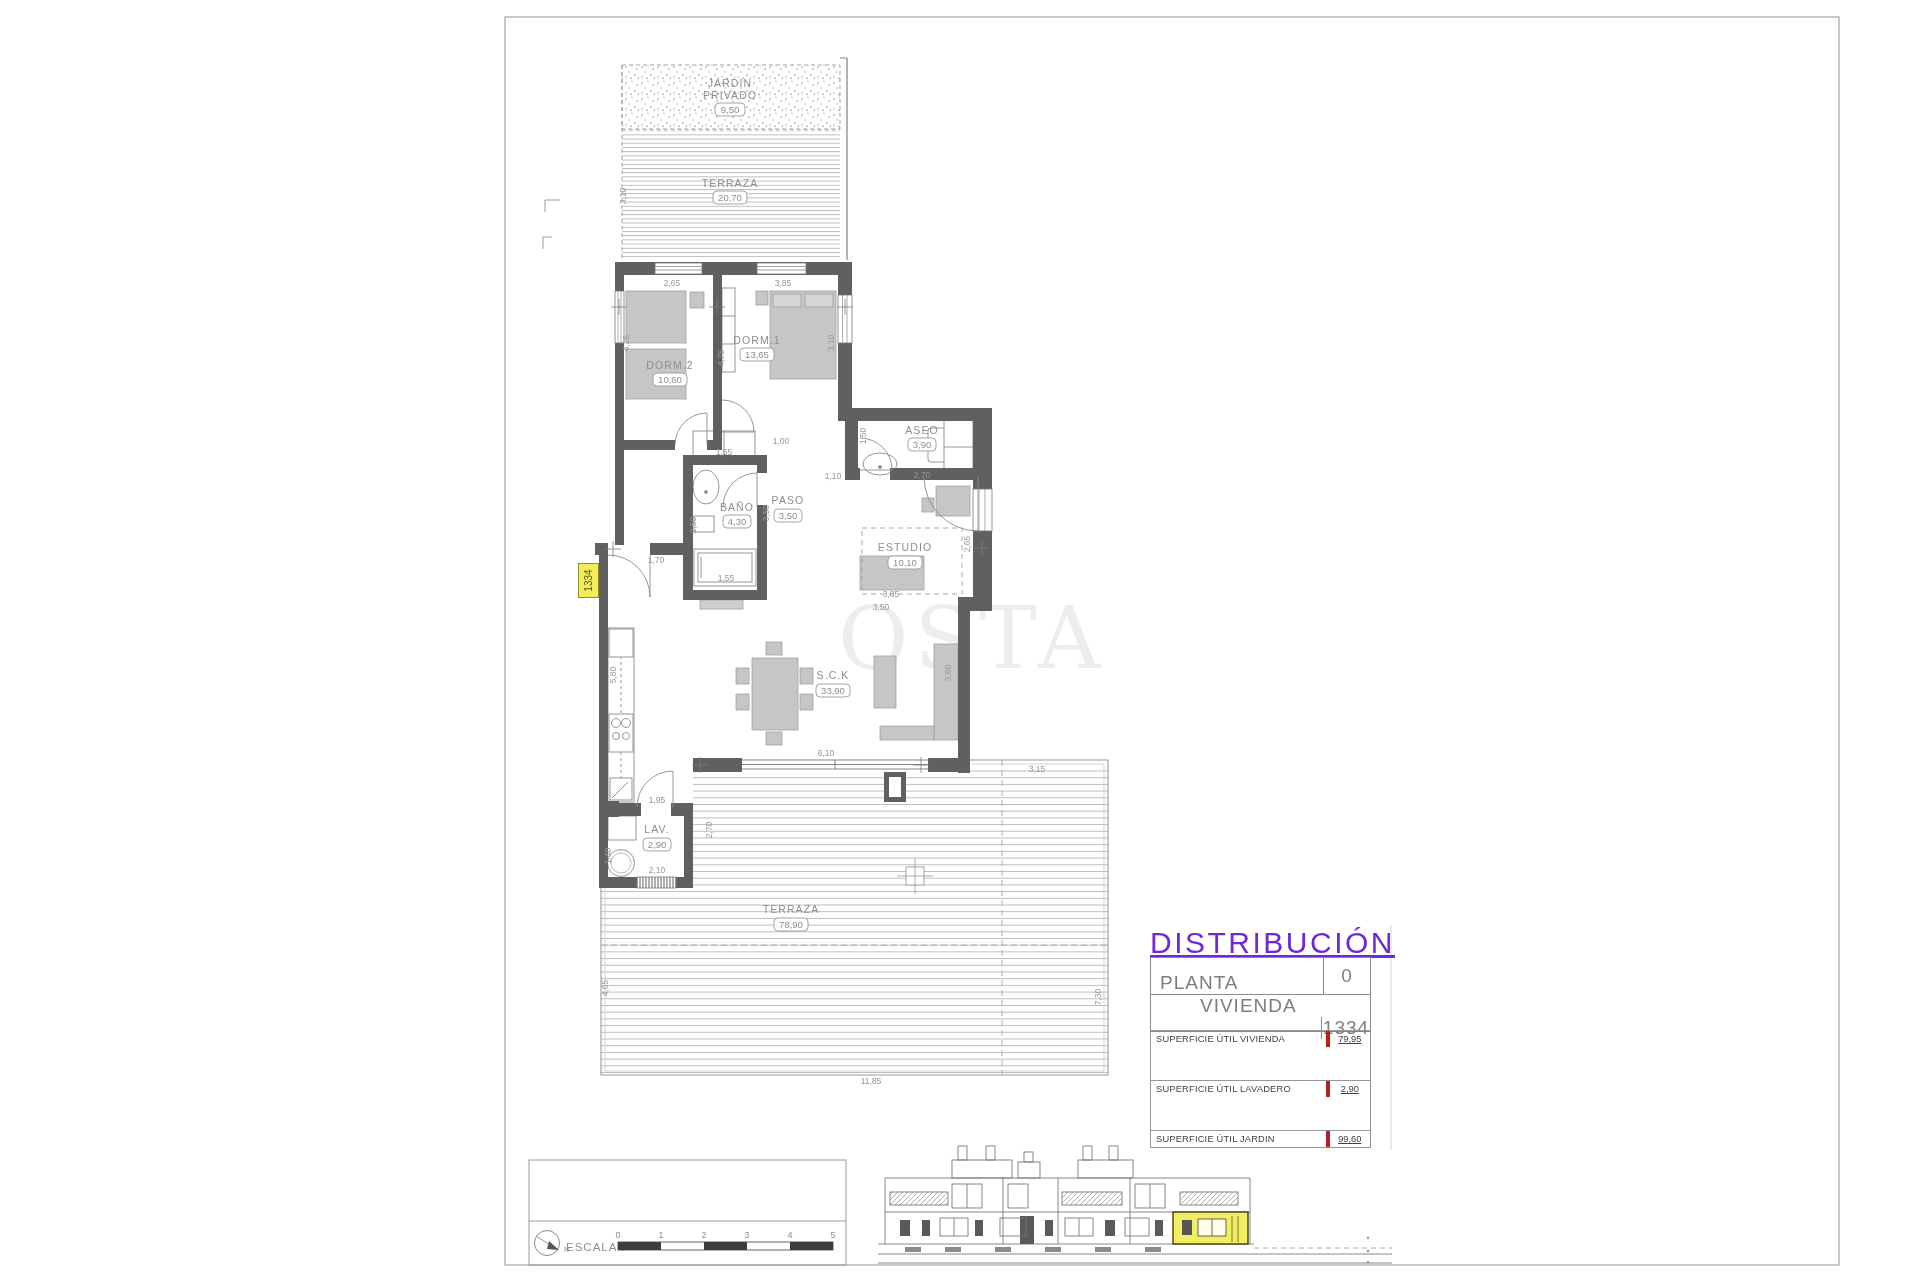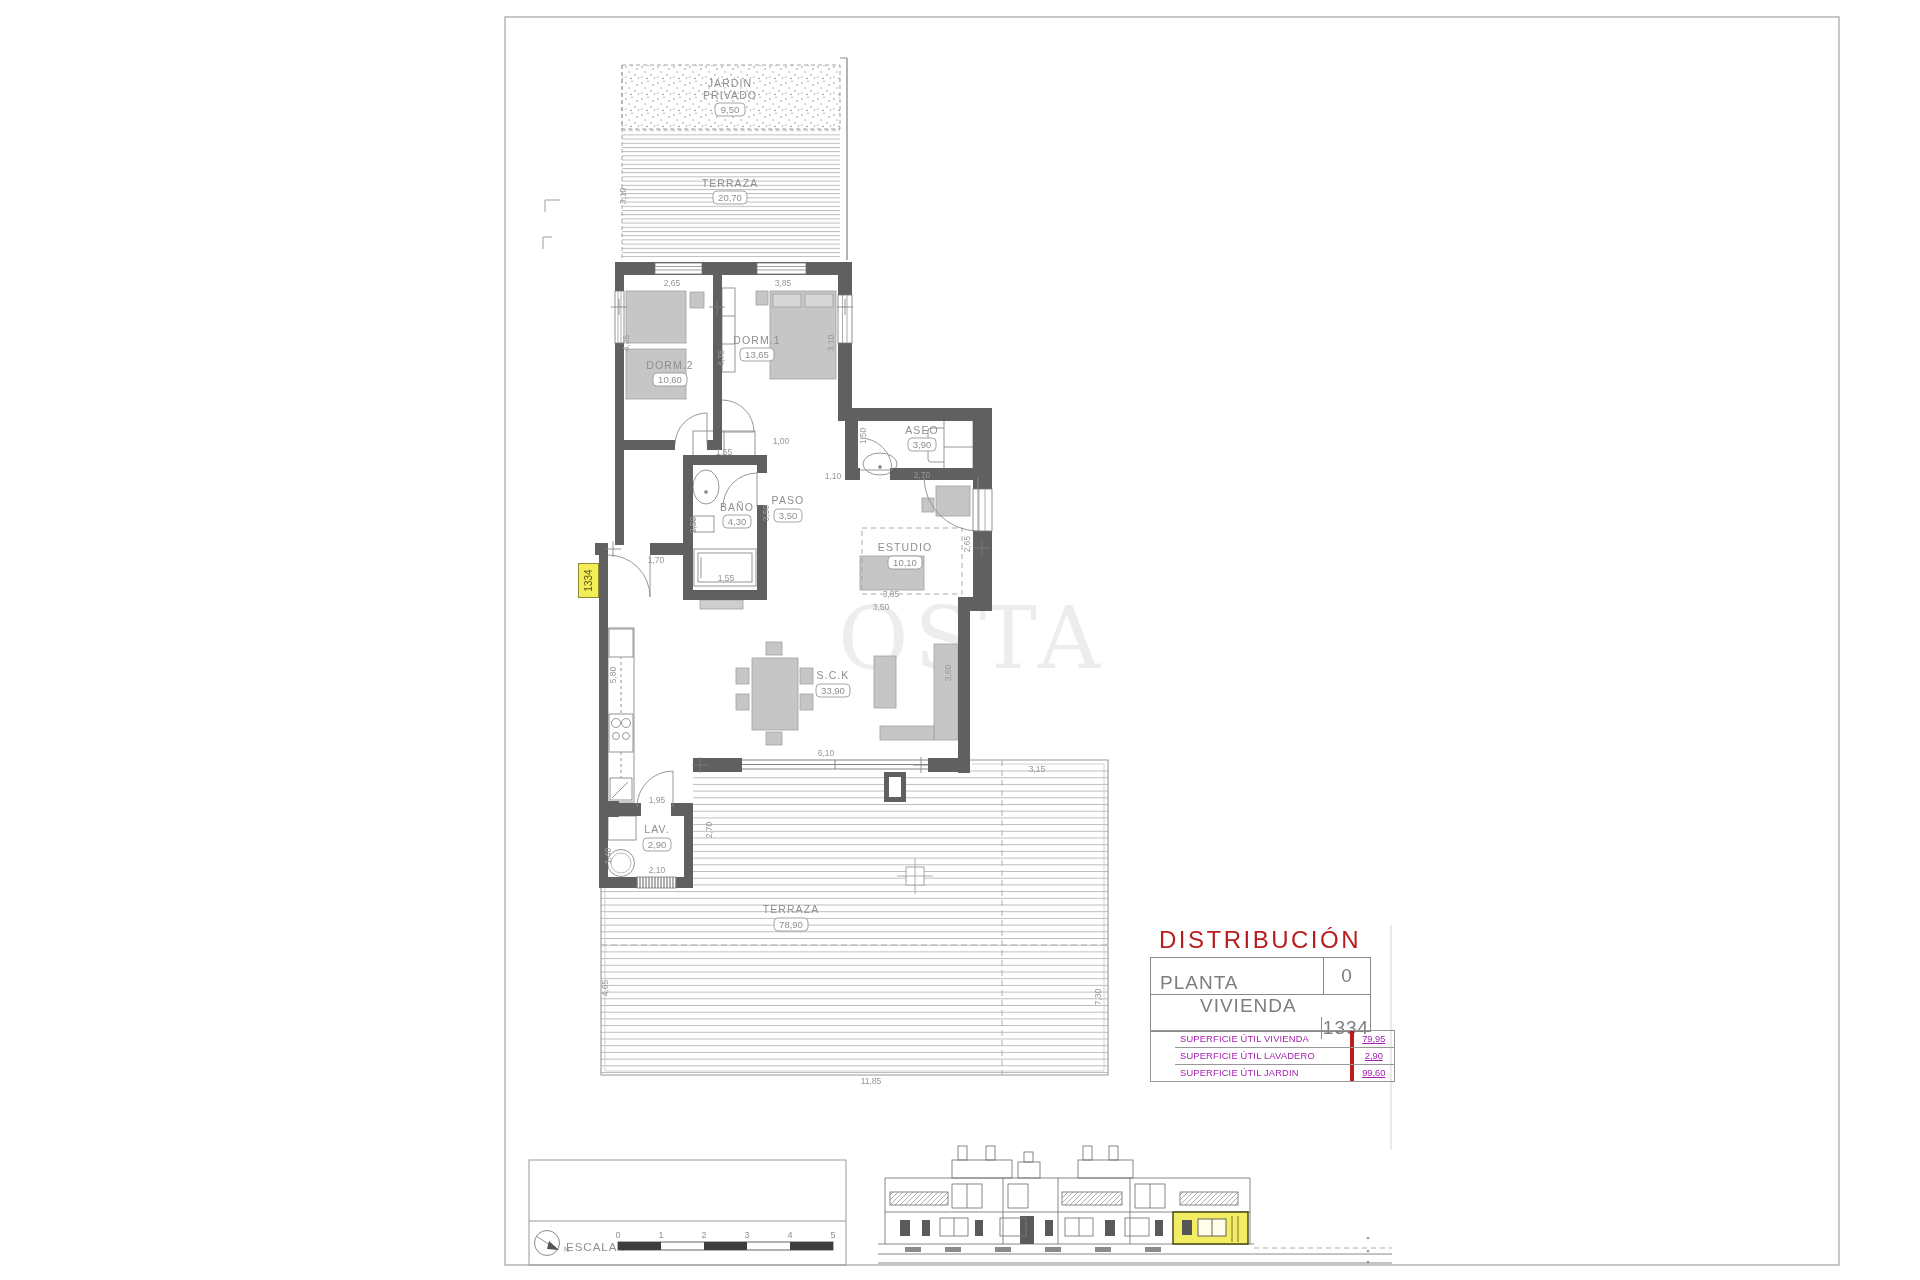--- a/index.html
+++ b/index.html
@@ -10,30 +10,30 @@
   .roomlabel{font-size:10.5px;letter-spacing:1.1px;}
   .dim{font-size:8.5px;fill:#979797;}
   .areaval{font-size:9.5px;}
   .wmark{font-family:"DejaVu Serif","Liberation Serif",serif;font-size:86px;fill:#000000;opacity:0.065;letter-spacing:6px;}
   
   #unit-tag{position:absolute;left:571px;top:570px;width:33px;height:19px;transform:rotate(-90deg);
             background:#f3ee58;border:1px solid #8f8b2c;color:#5a571a;font-size:10px;
             display:flex;align-items:center;justify-content:center;}
   
   .panel{position:absolute;color:#7d7d7d;}
-  #dist-title{left:1150px;top:926px;width:220px;text-align:center;font-size:24px;letter-spacing:2.5px;color:#b91c1c;}
+  #dist-title{left:1150px;top:926px;width:220px;text-align:center;font-size:30px;letter-spacing:2.5px;color:#6d28d9;text-decoration:underline;}
   #dist-table{left:1150px;top:957px;width:219px;border:1.5px solid #8a8a8a;}
   #dist-table .row{display:flex;height:36px;align-items:flex-end;font-size:19px;letter-spacing:1px;}
   #dist-table .row + .row{border-top:1.5px solid #8a8a8a;flex-direction:column;}
   #dist-table .lbl{width:170px;padding-left:9px;}
   #dist-table .val{width:48px;text-align:center;border-left:1.5px solid #8a8a8a;height:100%;
                    display:flex;align-items:center;justify-content:center;}
-  .surf{left:1150px;width:219px;border:1px solid #979797;color:#a21caf;padding-left:24px;}
+  .surf{left:1150px;width:219px;border:1px solid #979797;color:#404040;}
   .surf .row{display:flex;height:16px;align-items:center;font-size:9.3px;}
-  .surf .row + .row{border-top:1px solid #979797;}
+  .surf .row + .row{border-top:1px solid #979797;margin-top:33px;}
   .surf .lbl{width:176px;padding-left:5px;letter-spacing:0.2px;}
   .surf .val{width:42px;text-align:left;border-left:4px solid #b91c1c;height:100%;
              display:flex;align-items:center;justify-content:center;text-decoration:underline;}
   #surf-util{top:1030px;} #surf-built{top:1095px;}
 </style>
 </head>
 <body>
 
 <div id="canvas">
 

